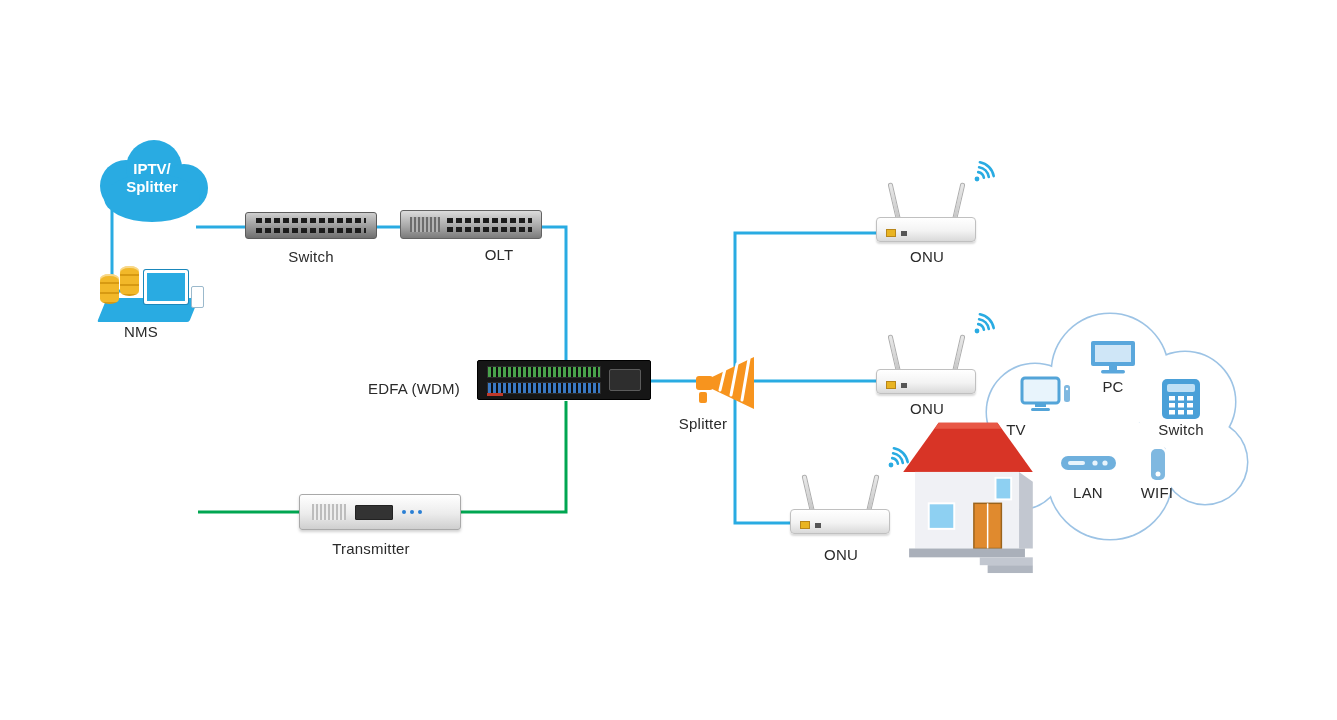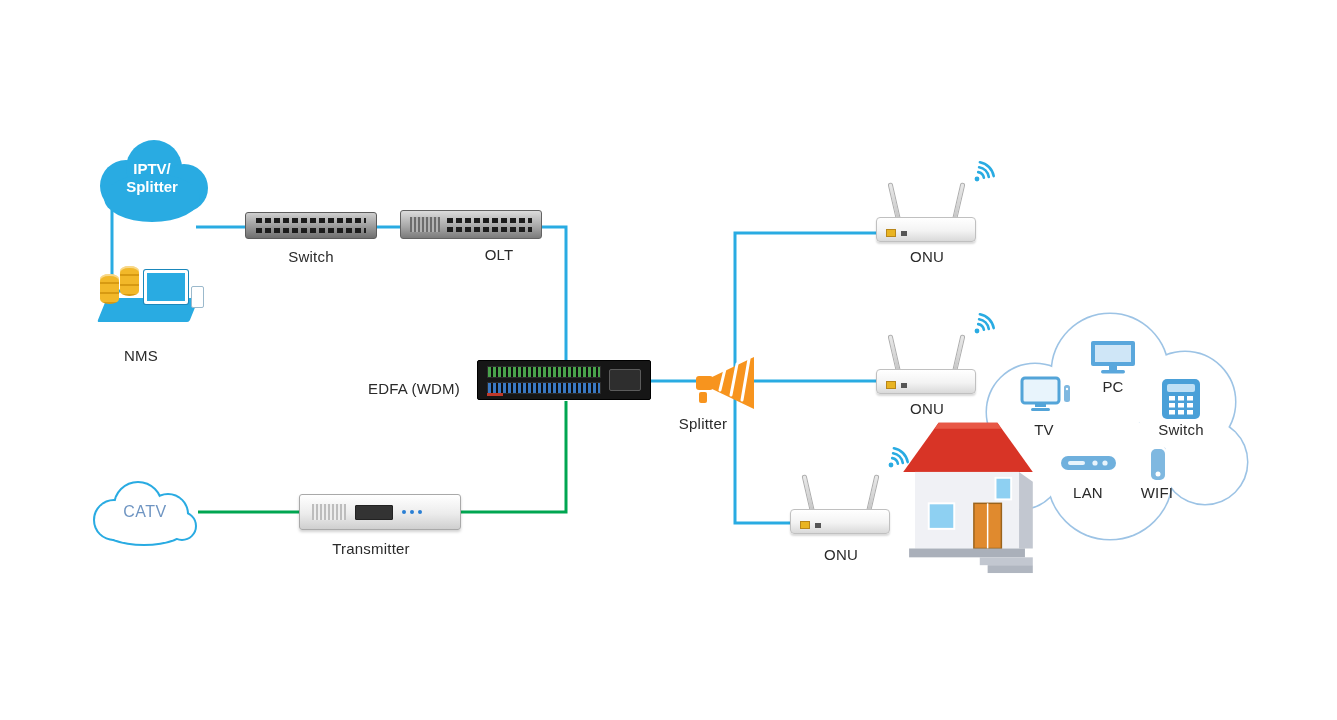--- a/index.html
+++ b/index.html
@@ -168,21 +168,21 @@
     </div>
   </div>
 
   <div class="node nms" style="left:90px; top:250px;">
     <div class="nms-platform"></div>
     <div class="nms-db nms-db1"></div>
     <div class="nms-db nms-db2"></div>
     <div class="nms-monitor"></div>
     <div class="nms-tablet"></div>
   </div>
-  <div class="label" style="left:141px; top:323px;margin-top:24px;">NMS</div>
+  <div class="label" style="left:141px; top:323px;">NMS</div>
 
   <div class="node" style="left:245px; top:212px;">
     <div class="switch-body">
       <div class="port-row"></div>
       <div class="port-row"></div>
     </div>
   </div>
   <div class="label" style="left:311px; top:248px;">Switch</div>
 
   <div class="node" style="left:400px; top:210px;">
@@ -215,39 +215,20 @@
       <g stroke="#ffffff" stroke-width="3" stroke-linecap="round">
         <line x1="31" y1="17" x2="26" y2="38"></line>
         <line x1="43" y1="12" x2="37" y2="43"></line>
         <line x1="55" y1="7" x2="48" y2="48"></line>
       </g>
       <rect x="5" y="40" width="8" height="11" rx="2" fill="#f7941e"></rect>
     </svg>
   </div>
   <div class="label" style="left:703px; top:415px;">Splitter</div>
 
-  <div class="node" style="left:82px; top:474px; width:126px; height:76px;">
-    <svg width="126" height="76" viewBox="0 0 126 76">
-      <g stroke="#29abe2" stroke-width="4" fill="#ffffff">
-        <circle cx="32" cy="46" r="19"></circle>
-          <circle cx="56" cy="32" r="23"></circle>
-        <circle cx="86" cy="40" r="19"></circle>
-          <circle cx="100" cy="52" r="13"></circle>
-        <ellipse cx="62" cy="54" rx="42" ry="16"></ellipse>
-      </g>
-      <g fill="#ffffff">
-        <circle cx="32" cy="46" r="19"></circle>
-          <circle cx="56" cy="32" r="23"></circle>
-        <circle cx="86" cy="40" r="19"></circle>
-          <circle cx="100" cy="52" r="13"></circle>
-        <ellipse cx="62" cy="54" rx="42" ry="16"></ellipse>
-      </g>
-    </svg>
-    <div class="catv-text">CATV</div>
-  </div>
 
   <div class="node" style="left:299px; top:494px;">
     <div class="tx-body">
       <div class="tx-vent"></div>
       <div class="tx-screen"></div>
       <div class="tx-leds">
         <div class="led"></div>
           <div class="led"></div>
           <div class="led"></div>
       </div>
@@ -339,21 +320,21 @@
 
   <div class="node" style="left:1020px; top:376px;">
     <svg width="52" height="38" viewBox="0 0 52 38">
       <rect x="2" y="2" width="37" height="25" rx="3" fill="#e8f4fc" stroke="#53a4d8" stroke-width="3"></rect>
       <rect x="15" y="28" width="11" height="3" fill="#53a4d8"></rect>
       <rect x="11" y="32" width="19" height="3" rx="1.5" fill="#53a4d8"></rect>
       <rect x="44" y="9" width="6" height="17" rx="2.5" fill="#7fb8e0"></rect>
       <circle cx="47" cy="13" r="1.2" fill="#ffffff"></circle>
     </svg>
   </div>
-  <div class="label" style="left:1044px; top:421px;">TV</div>
+  <div class="label" style="left:1016px; top:421px;">TV</div>
 
   <div class="node" style="left:1086px; top:340px;">
     <svg width="54" height="36" viewBox="0 0 54 36">
       <rect x="5" y="1" width="44" height="25" rx="2" fill="#5aa7dc"></rect>
       <rect x="9" y="5" width="36" height="17" fill="#cfe6f7"></rect>
       <rect x="23" y="26" width="8" height="4" fill="#5aa7dc"></rect>
       <rect x="15" y="30" width="24" height="3.5" rx="1.7" fill="#5aa7dc"></rect>
     </svg>
   </div>
   <div class="label" style="left:1113px; top:378px;">PC</div>

